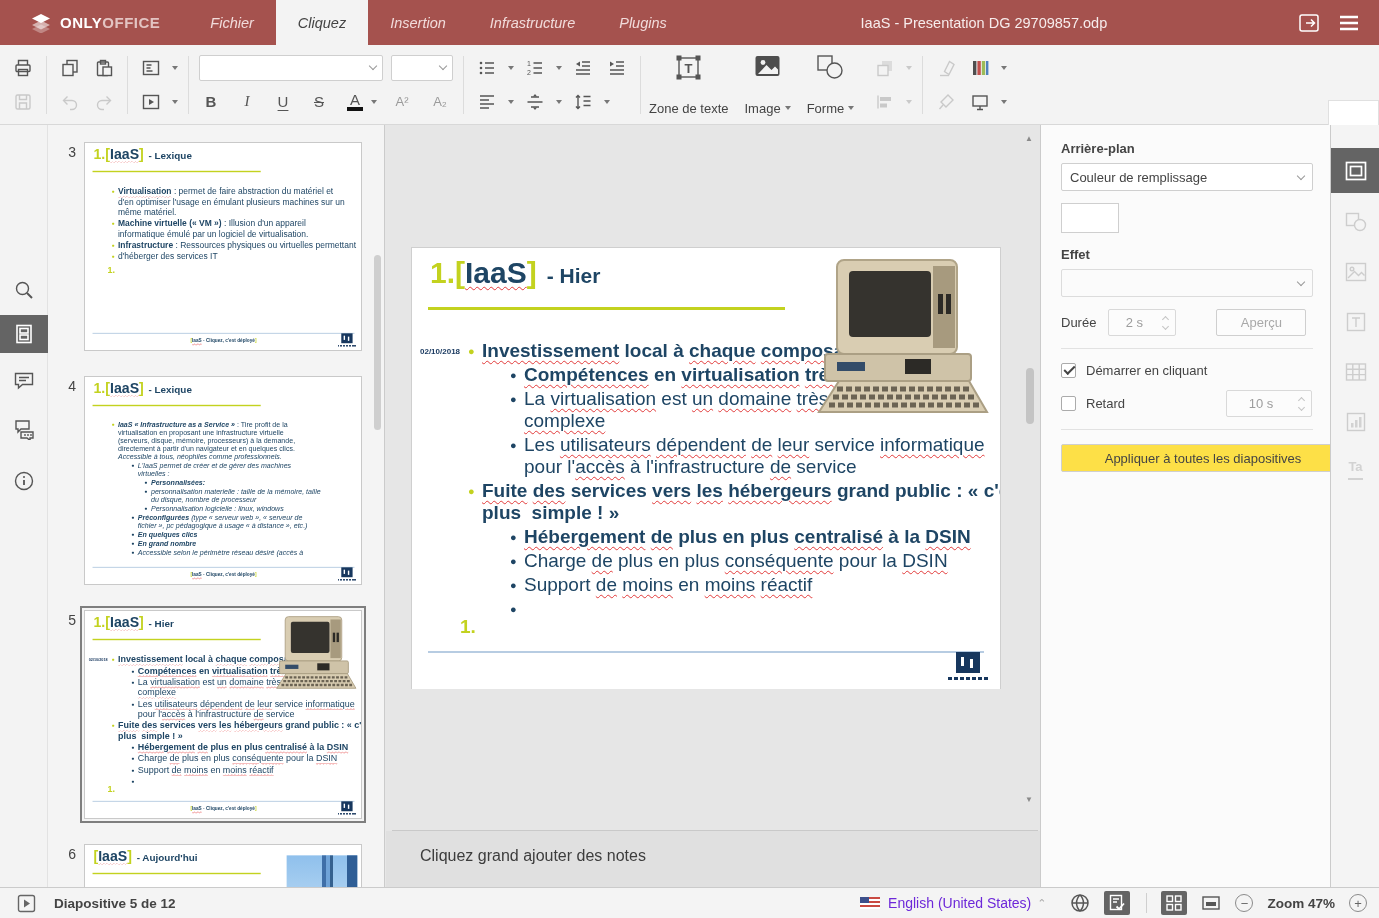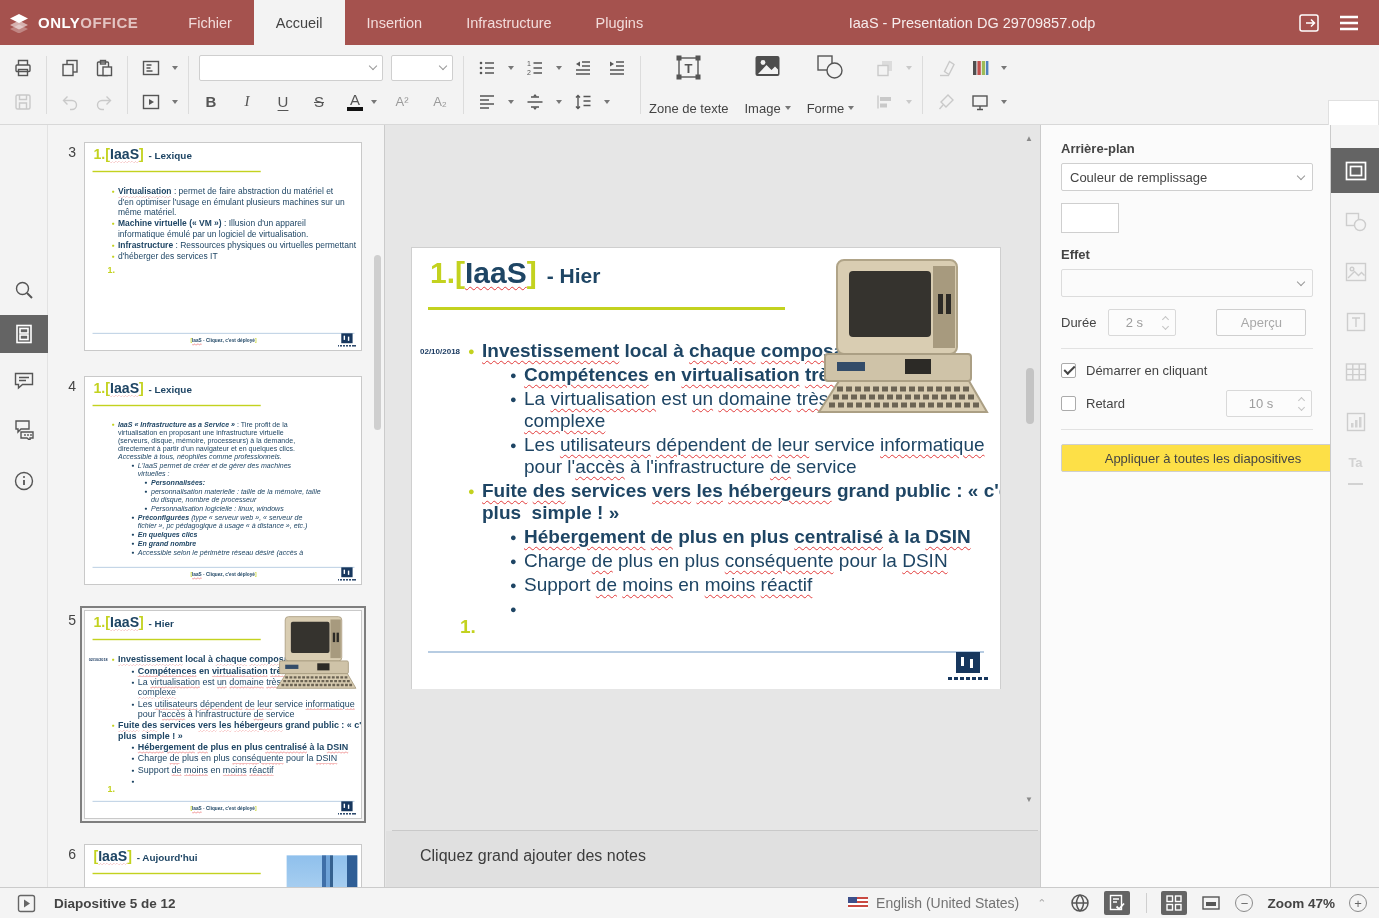--- a/index.html
+++ b/index.html
@@ -1,23 +1,23 @@
 <!DOCTYPE html>
 <html><head>
 <meta charset="utf-8">
 <style>
   * { margin:0; padding:0; box-sizing:border-box; }
   html,body { width:1379px; height:918px; overflow:hidden; font-family:"Liberation Sans",sans-serif; background:#e6e6e6; }
 
   
   #header { position:absolute; left:0; top:0; width:1379px; height:45px; background:#a5524e; display:flex; align-items:stretch; }
-  #logo { display:flex; align-items:center; gap:8px; padding:0 28px 0 8px; }
+  #logo { display:flex; align-items:center; gap:8px; padding:0 28px 0 30px; }
   #logo-text { color:#fff; font-size:15px; font-weight:bold; letter-spacing:.5px; }
   #logo-text .lt2 { color:#e3c4c2; font-weight:bold; }
-  #tabs { display:flex; align-items:stretch; }
+  #tabs { display:flex; align-items:stretch;font-style:italic; }
   .tab { display:flex; align-items:center; padding:0 22px; color:#f2dcdb; font-size:14.5px; cursor:default; }
   .tab.active { background:#f3f3f3; color:#444; }
   #doc-title { flex:1; display:flex; align-items:center; justify-content:center; color:#f7ecec; font-size:14.5px; white-space:nowrap; overflow:hidden; }
   #header-right { display:flex; align-items:center; gap:16px; padding:0 18px; }
   .hd-icon { width:24px; height:22px; display:flex; align-items:center; justify-content:center; }
 
   
   #toolbar { position:absolute; left:0; top:45px; width:1379px; height:80px; background:#f3f3f3; border-bottom:1px solid #d8d8d8; display:flex; align-items:center; }
   .tb-sep { width:1px; height:58px; background:#dcdcdc; flex:none; }
   .tb-group { display:flex; flex-direction:column; justify-content:space-between; height:62px; padding:0 10px; flex:none; }
@@ -116,30 +116,30 @@
   .cb { width:15px; height:15px; border:1px solid #ababab; background:#fff; border-radius:2px; position:relative; margin-right:10px; flex:none; }
   .cb.checked::after { content:""; position:absolute; left:2px; top:2px; width:9px; height:4px; border-left:2px solid #444; border-bottom:2px solid #444; transform:rotate(-45deg); }
   #apply-all { width:284px; height:28px; background:#fde047; border:1px solid #cfcfcf; border-radius:2px; font-size:13px; color:#444; font-family:inherit; }
 
   
   #right-strip { position:absolute; left:1330px; top:125px; width:49px; height:762px; background:#f4f4f4; border-left:1px solid #cbcbcb; }
   .rs-item { position:absolute; left:0; width:49px; height:45px; display:flex; align-items:center; justify-content:center; }
   .rs-item.active { background:#646464; }
   .rs-item svg.ic { stroke:#cdcdcd; }
   .rs-item.active svg.ic { stroke:#fff; }
-  .rs-ta { font-size:13px; font-weight:bold; color:#d2d2d2; border-bottom:2px solid #d2d2d2; padding-bottom:13px; }
+  .rs-ta { font-size:13px; font-weight:bold; color:#d2d2d2; border-bottom:2px solid #d2d2d2; padding-bottom:4px; }
 
   
   #statusbar { position:absolute; left:0; top:887px; width:1379px; height:31px; background:#f4f4f4; border-top:1px solid #cbcbcb; display:flex; align-items:center; }
   #sb-left { display:flex; align-items:center; gap:16px; padding-left:14px; }
   #slide-counter { font-size:13.5px; font-weight:bold; color:#444; }
   #sb-right { margin-left:auto; display:flex; align-items:center; padding-right:12px; }
   #flag { width:20px; height:12px; background:repeating-linear-gradient(180deg,#c94a42 0 2px,#fff 2px 4px); position:relative; margin-right:8px; }
   #flag::after { content:""; position:absolute; left:0; top:0; width:9px; height:6px; background:#3c4f8a; }
-  #lang-label { font-size:14px; color:#737373; margin-right:18px; }
+  #lang-label { font-size:14px; color:#6d28d9; margin-right:6px; }
   #lang-caret { color:#ababab; font-size:11px; margin-right:22px; }
   .sb-icon { width:24px; height:22px; display:flex; align-items:center; justify-content:center; margin-right:12px; }
   .sb-icon.pressed { background:#646464; border-radius:2px; width:26px; height:24px; }
   .sb-icon.pressed svg.ic { stroke:#fff; }
   .sb-sep { width:1px; height:20px; background:#cfcfcf; margin:0 14px 0 4px; }
   .zoom-circle { width:18px; height:18px; border-radius:50%; border:1.4px solid #8b8b8b; color:#666; display:flex; align-items:center; justify-content:center; font-size:13px; line-height:1; }
   #zoom-label { font-size:13.5px; font-weight:bold; color:#444; margin:0 14px; }
 </style>
 </head>
 <body>
@@ -148,21 +148,21 @@
   <div id="logo">
     <svg width="22" height="20" viewBox="0 0 22 20">
       <path d="M11 1 L20 5.5 L11 10 L2 5.5 Z" fill="#ffffff"></path>
       <path d="M11 7.5 L20 12 L11 16.5 L2 12 Z" fill="#ffffff" opacity="0.55"></path>
       <path d="M11 11.5 L20 16 L11 20.5 L2 16 Z" fill="#ffffff" opacity="0.3"></path>
     </svg>
     <span id="logo-text"><span>ONLY</span><span class="lt2">OFFICE</span></span>
   </div>
   <div id="tabs">
       <div class="tab">Fichier</div>
-      <div class="tab active">Accueil</div>
+      <div class="tab active">Cliquez</div>
       <div class="tab">Insertion</div>
       <div class="tab">Infrastructure</div>
       <div class="tab">Plugins</div>
     </div>
   <div id="doc-title">IaaS - Presentation DG 29709857.odp</div>
   <div id="header-right">
     <div class="hd-icon">
       <svg class="ic" width="22" height="20" viewBox="0 0 22 20" style="stroke:#fff;stroke-width:1.5">
         <rect x="2" y="2" width="18" height="16" rx="2"></rect>
           <path d="M8 10 h8 M13 6.5 L16.5 10 L13 13.5"></path>

